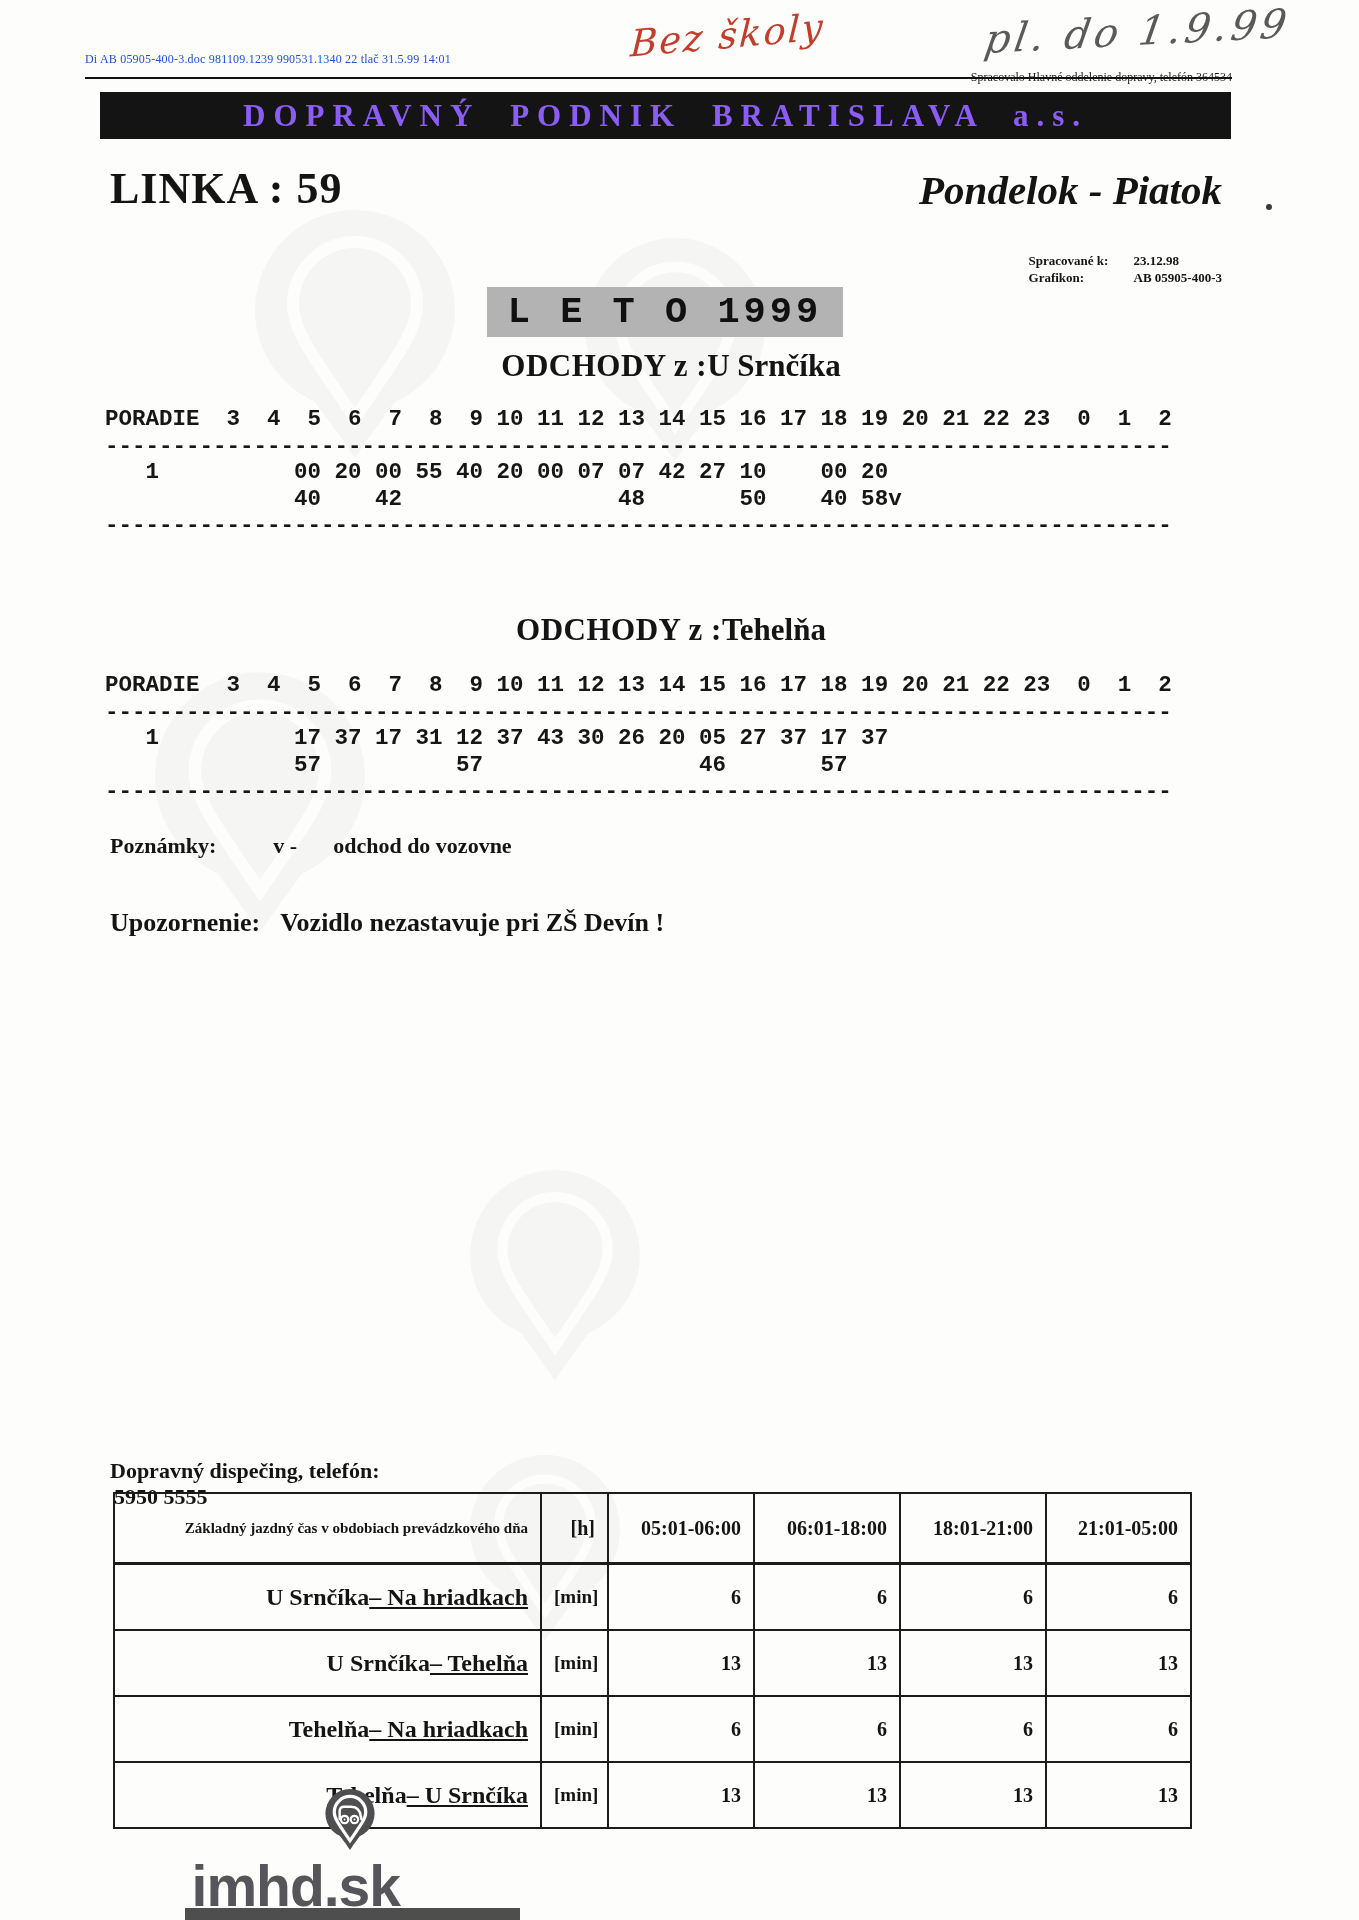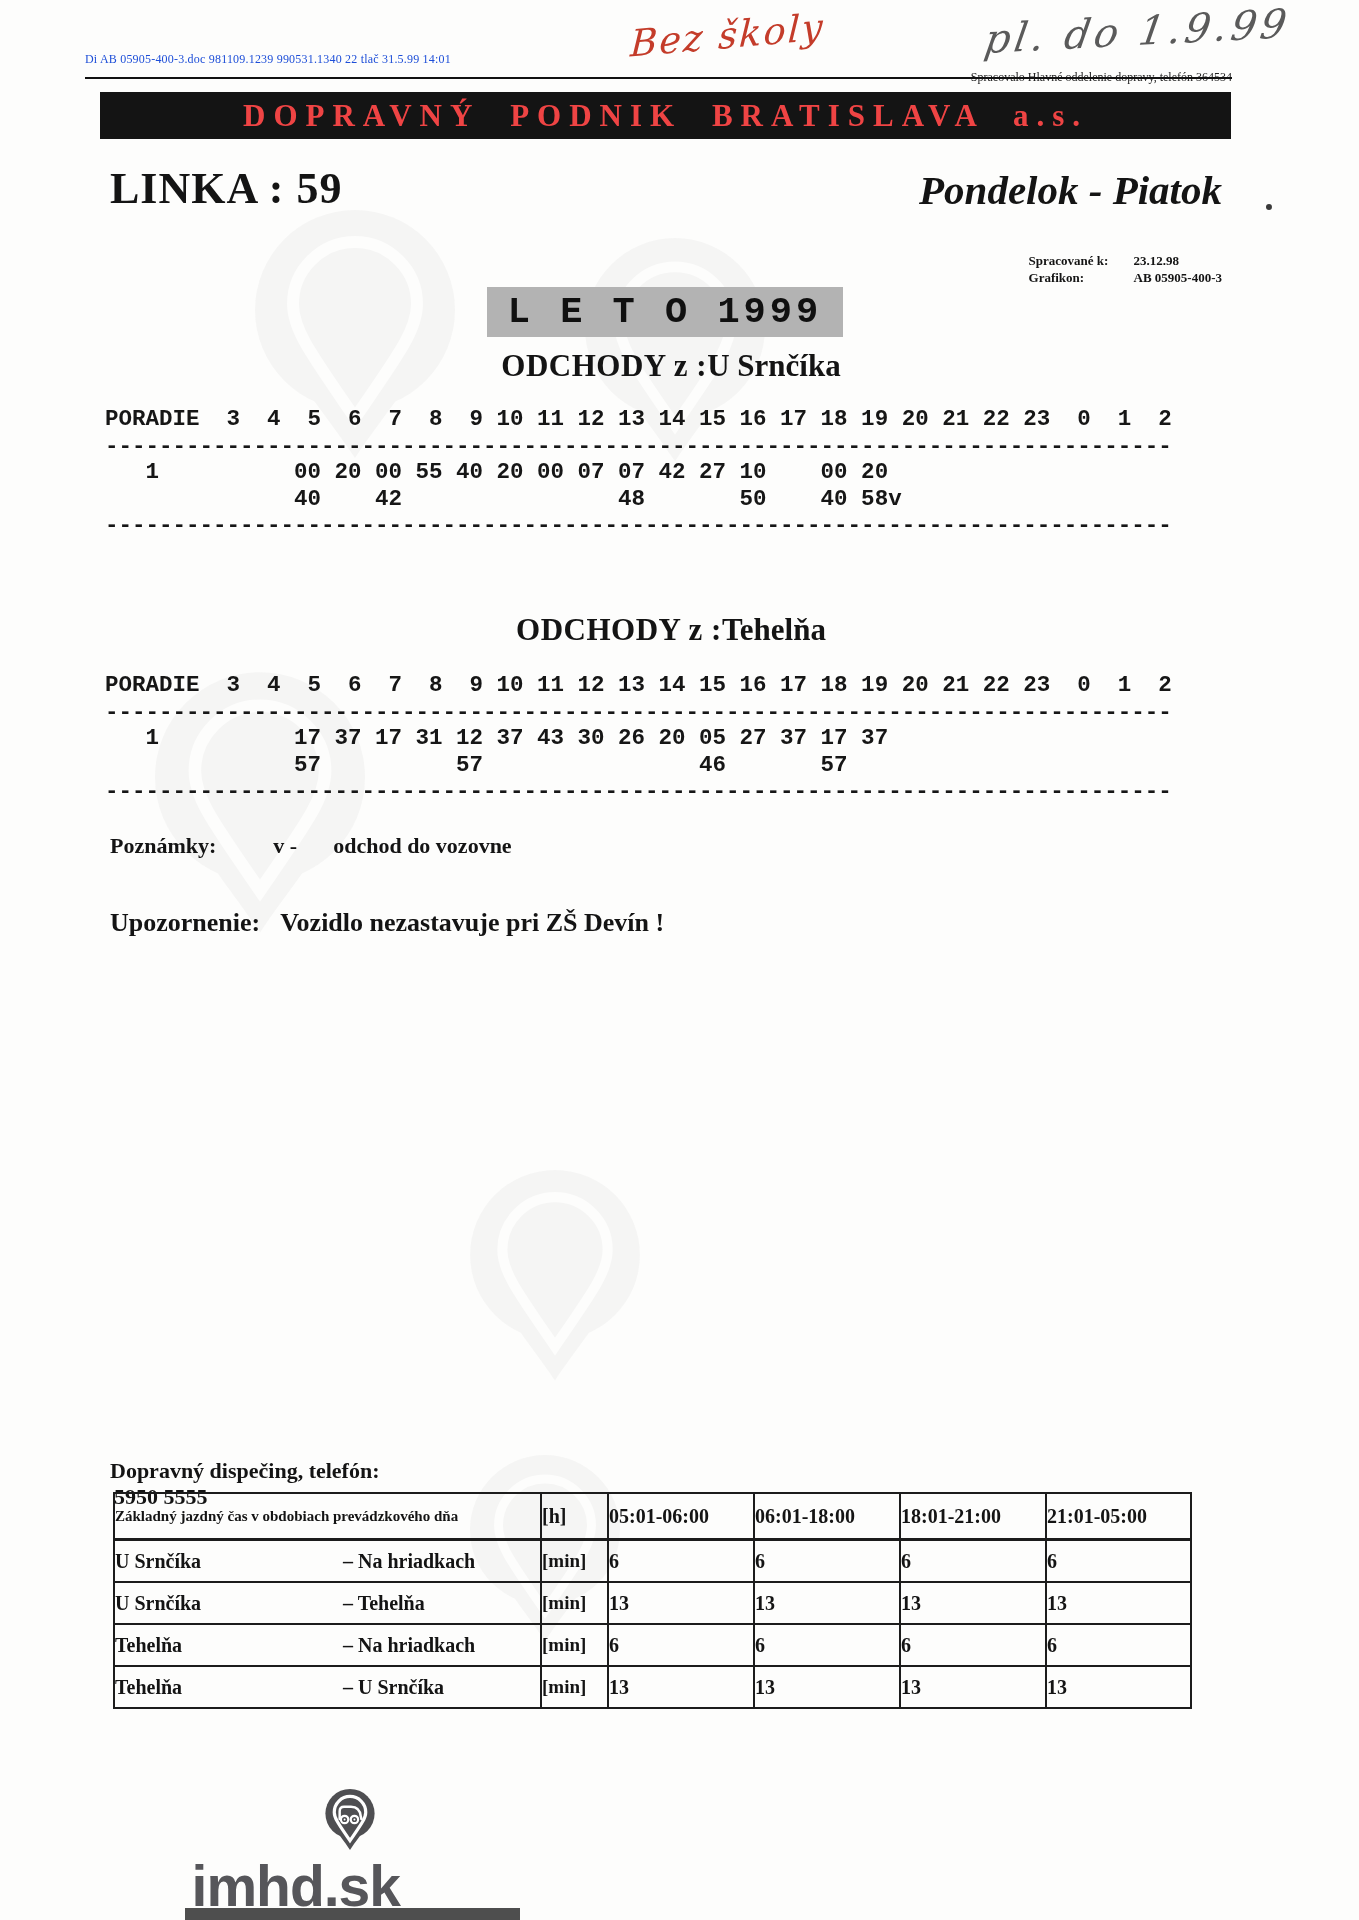--- a/index.html
+++ b/index.html
@@ -20,21 +20,21 @@
     left:985px;top:8px;font-size:40px;color:var(--hand-gray,#5a5a5a);
     font-style:italic;transform:rotate(-3deg) skewX(-12deg);
     font-family:"DejaVu Serif", serif;letter-spacing:4px;
   }
   .top-rule{left:85px;top:77px;width:1147px;height:2px;background:#111;}
   .company-bar{
     left:100px;top:92px;width:1131px;height:47px;background:var(--bar-black,#141414);
     display:flex;align-items:center;justify-content:center;
   }
   .company-bar span{
-    color:#ef4444;font-weight:bold;font-size:31px;letter-spacing:8px;word-spacing:14px;
+    color:#8b5cf6;font-weight:bold;font-size:31px;letter-spacing:8px;word-spacing:14px;
     white-space:nowrap;
   }
   .linka{left:110px;top:163px;font-size:44px;font-weight:bold;letter-spacing:1px;}
   .days{right:137px;top:166px;font-size:41px;font-weight:bold;font-style:italic;}
   .speck{left:1266px;top:204px;width:6px;height:6px;border-radius:50%;background:#3a3a3a;}
   .meta-block{right:137px;top:252px;font-size:13px;font-weight:bold;text-align:left;line-height:17px;}
   .meta-block .mrow span.lab{display:inline-block;width:105px;}
   .season-banner{
     left:487px;top:287px;width:356px;height:50px;background:var(--banner-gray,#b3b3b3);
     display:flex;align-items:center;justify-content:center;
@@ -53,27 +53,27 @@
   .notes-row .txt{margin-left:36px;}
   .warning-row{left:110px;top:908px;font-size:26px;font-weight:bold;display:flex;}
   .warning-row .txt{margin-left:20px;}
   .dispatch-row{left:110px;top:1458px;font-size:22px;font-weight:bold;display:flex;flex-direction:column;}
   .dispatch-row .phone{margin-left:4px;}
   table.intervals{
     left:113px;top:1492px;width:1077px;border-collapse:collapse;position:absolute;
     table-layout:fixed;background:transparent;
   }
   table.intervals th, table.intervals td{
-    border:2px solid #1c1c1c;padding:0;height:40px;text-align:left;
+    border:2px solid #1c1c1c;padding:12px;height:40px;text-align:right;
     font-family:"Liberation Serif", serif;color:#141414;
   }
   table.intervals thead th{height:44px;border-bottom:3px solid #1c1c1c;}
   th.route-head{font-size:15px;font-weight:bold;}
   th.h-head, th.time-head{font-size:20px;font-weight:bold;}
-  td.route-cell{text-align:left;padding-left:8px;font-size:20px;font-weight:bold;}
+  td.route-cell{text-align:left;padding-left:8px;font-size:24px;font-weight:bold;text-decoration:underline;}
   td.route-cell .from{display:inline-block;width:228px;}
   td.unit-cell{font-size:19px;font-weight:bold;}
   td.val-cell{font-size:20px;font-weight:bold;}
   .logo-wrap{left:40px;top:1789px;width:360px;height:126px;display:flex;align-items:flex-end;flex-direction:column;}
   .logo-text{
     margin-left:14px;margin-top:6px;font-family:"Liberation Sans", sans-serif;
     font-weight:bold;font-size:57px;letter-spacing:-1px;color:#56565a;line-height:58px;
   }
   .bottom-artifact{left:185px;top:1908px;width:335px;height:12px;background:#2f2f2f;opacity:.85;}
   .watermark{opacity:.055;pointer-events:none;}

